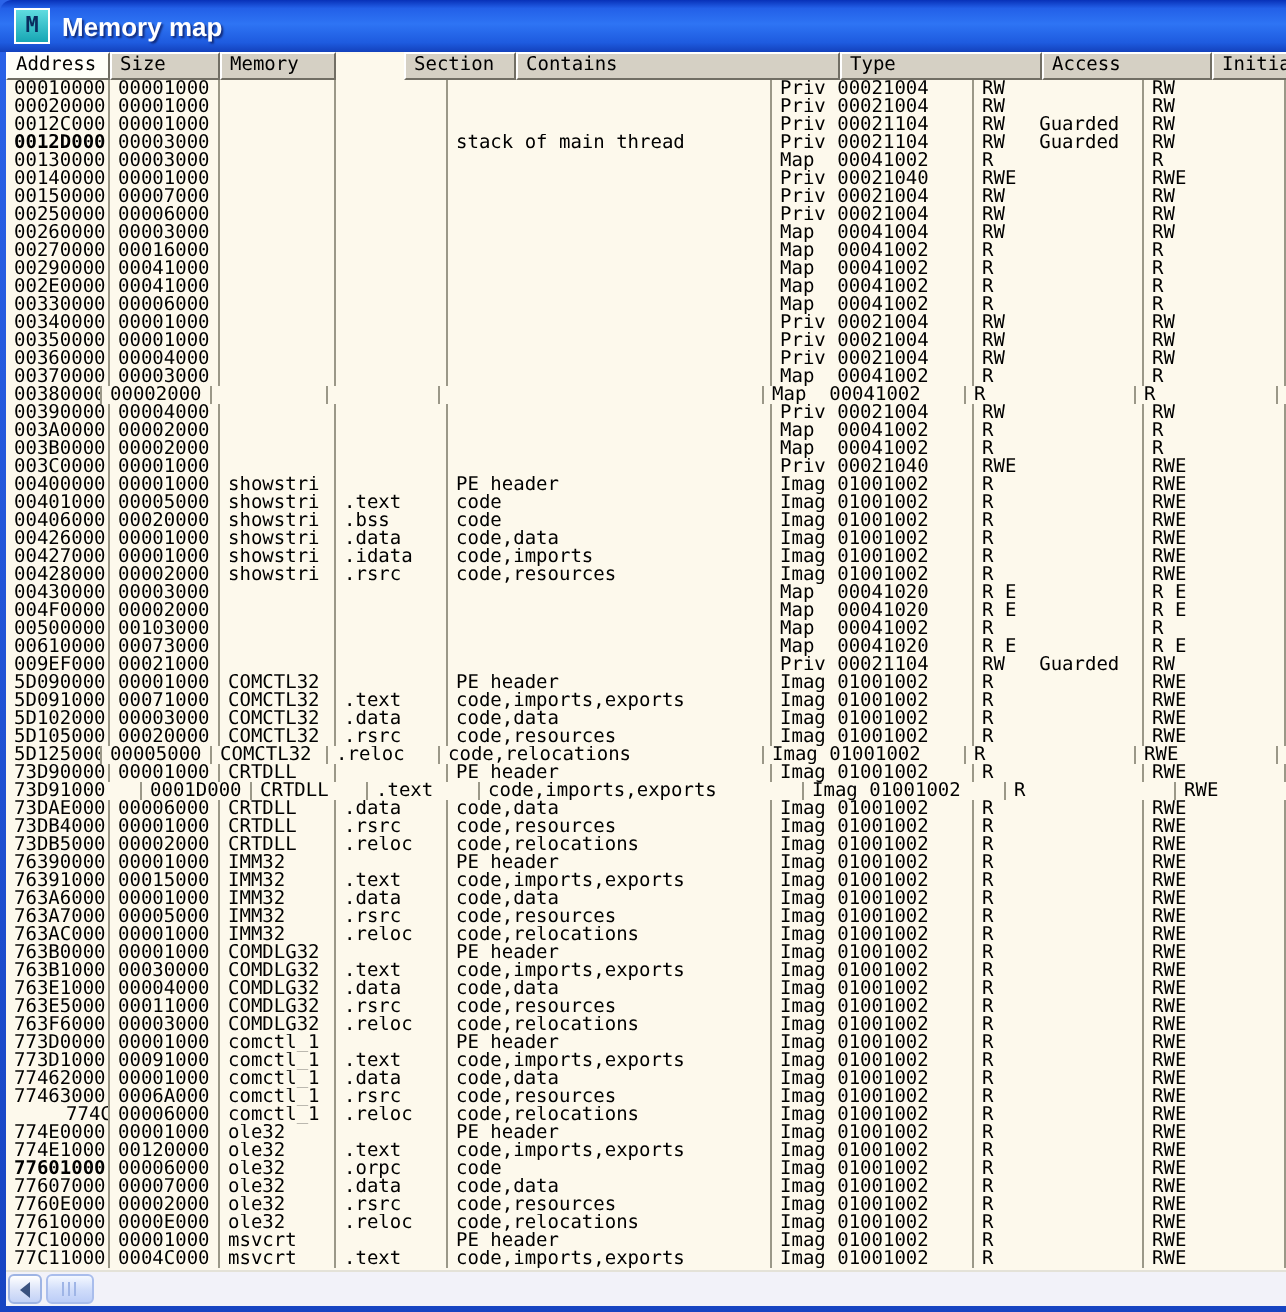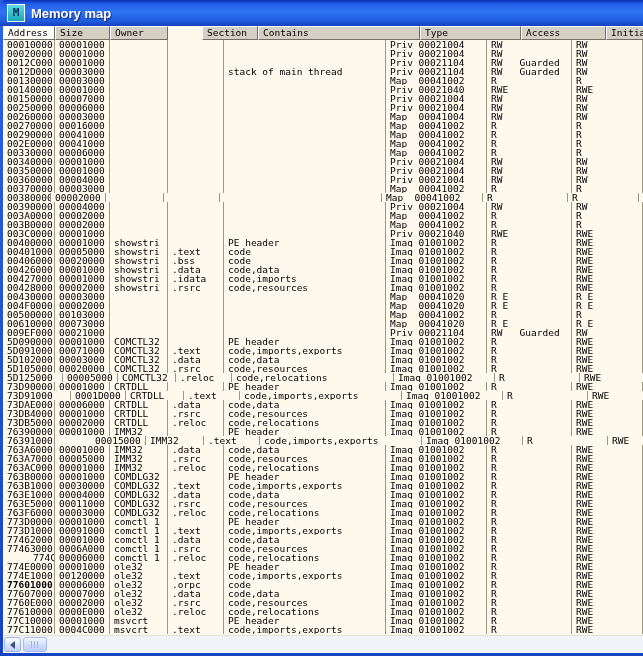--- a/index.html
+++ b/index.html
@@ -89,21 +89,21 @@
 <div class="window">
   <div class="titlebar">
     <span class="app-icon">M</span>
     <span class="title">Memory map</span>
   </div>
 
   <div class="client">
     <div class="thead">
         <div class="hcell sorted" style="width: 52px;">Address</div>
         <div class="hcell" style="width: 55px;">Size</div>
-        <div class="hcell" style="width: 58px;">Owner</div>
+        <div class="hcell" style="width: 58px;">Memory</div>
         <div class="hcell" style="width: 56px; margin-left: 34px;">Section</div>
         <div class="hcell" style="width: 162px;">Contains</div>
         <div class="hcell" style="width: 101px;">Type</div>
         <div class="hcell" style="width: 85px;">Access</div>
         <div class="hcell" style="width: 71px;">Initial acc</div>
       </div>
     <div class="tbody">
         <div class="trow">
           <div class="tcell" style="width: 52px;">00010000</div>
           <div class="tcell" style="width: 55px;">00001000</div>
@@ -128,21 +128,21 @@
           <div class="tcell" style="width: 52px;">0012C000</div>
           <div class="tcell" style="width: 55px;">00001000</div>
           <div class="tcell" style="width: 58px;"></div>
           <div class="tcell" style="width: 56px;"></div>
           <div class="tcell" style="width: 162px;"></div>
           <div class="tcell" style="width: 101px;">Priv 00021104</div>
           <div class="tcell" style="width: 85px;">RW   Guarded</div>
           <div class="tcell" style="width: 71px;">RW</div>
         </div>
         <div class="trow">
-          <div class="tcell" style="width: 52px;">0012D000</div>
+          <div class="tcell" style="width: 52px; font-weight: bold;">0012D000</div>
           <div class="tcell" style="width: 55px;">00003000</div>
           <div class="tcell" style="width: 58px;"></div>
           <div class="tcell" style="width: 56px;"></div>
           <div class="tcell" style="width: 162px;">stack of main thread</div>
           <div class="tcell" style="width: 101px;">Priv 00021104</div>
           <div class="tcell" style="width: 85px;">RW   Guarded</div>
           <div class="tcell" style="width: 71px;">RW</div>
         </div>
         <div class="trow">
           <div class="tcell" style="width: 52px;">00130000</div>
@@ -468,21 +468,21 @@
           <div class="tcell" style="width: 52px;">5D105000</div>
           <div class="tcell" style="width: 55px;">00020000</div>
           <div class="tcell" style="width: 58px;">COMCTL32</div>
           <div class="tcell" style="width: 56px;">.rsrc</div>
           <div class="tcell" style="width: 162px;">code,resources</div>
           <div class="tcell" style="width: 101px;">Imag 01001002</div>
           <div class="tcell" style="width: 85px;">R</div>
           <div class="tcell" style="width: 71px;">RWE</div>
         </div>
         <div class="trow">
-          <div class="tcell" style="width: 60px;">5D125000</div>
+          <div class="tcell" style="width: 48px;">5D125000</div>
           <div class="tcell" style="width: 55px;">00005000</div>
           <div class="tcell" style="width: 58px;">COMCTL32</div>
           <div class="tcell" style="width: 56px;">.reloc</div>
           <div class="tcell" style="width: 162px;">code,relocations</div>
           <div class="tcell" style="width: 101px;">Imag 01001002</div>
           <div class="tcell" style="width: 85px;">R</div>
           <div class="tcell" style="width: 71px;">RWE</div>
         </div>
         <div class="trow">
           <div class="tcell" style="width: 52px;">73D90000</div>
@@ -539,21 +539,21 @@
           <div class="tcell" style="width: 55px;">00001000</div>
           <div class="tcell" style="width: 58px;">IMM32</div>
           <div class="tcell" style="width: 56px;"></div>
           <div class="tcell" style="width: 162px;">PE header</div>
           <div class="tcell" style="width: 101px;">Imag 01001002</div>
           <div class="tcell" style="width: 85px;">R</div>
           <div class="tcell" style="width: 71px;">RWE</div>
         </div>
         <div class="trow">
           <div class="tcell" style="width: 52px;">76391000</div>
-          <div class="tcell" style="width: 55px; margin-left: 36px;">00015000</div>
+          <div class="tcell" style="width: 55px;">00015000</div>
           <div class="tcell" style="width: 58px;">IMM32</div>
           <div class="tcell" style="width: 56px;">.text</div>
           <div class="tcell" style="width: 162px;">code,imports,exports</div>
           <div class="tcell" style="width: 101px;">Imag 01001002</div>
           <div class="tcell" style="width: 85px;">R</div>
           <div class="tcell" style="width: 71px;">RWE</div>
         </div>
         <div class="trow">
           <div class="tcell" style="width: 52px;">763A6000</div>
           <div class="tcell" style="width: 55px;">00001000</div>

